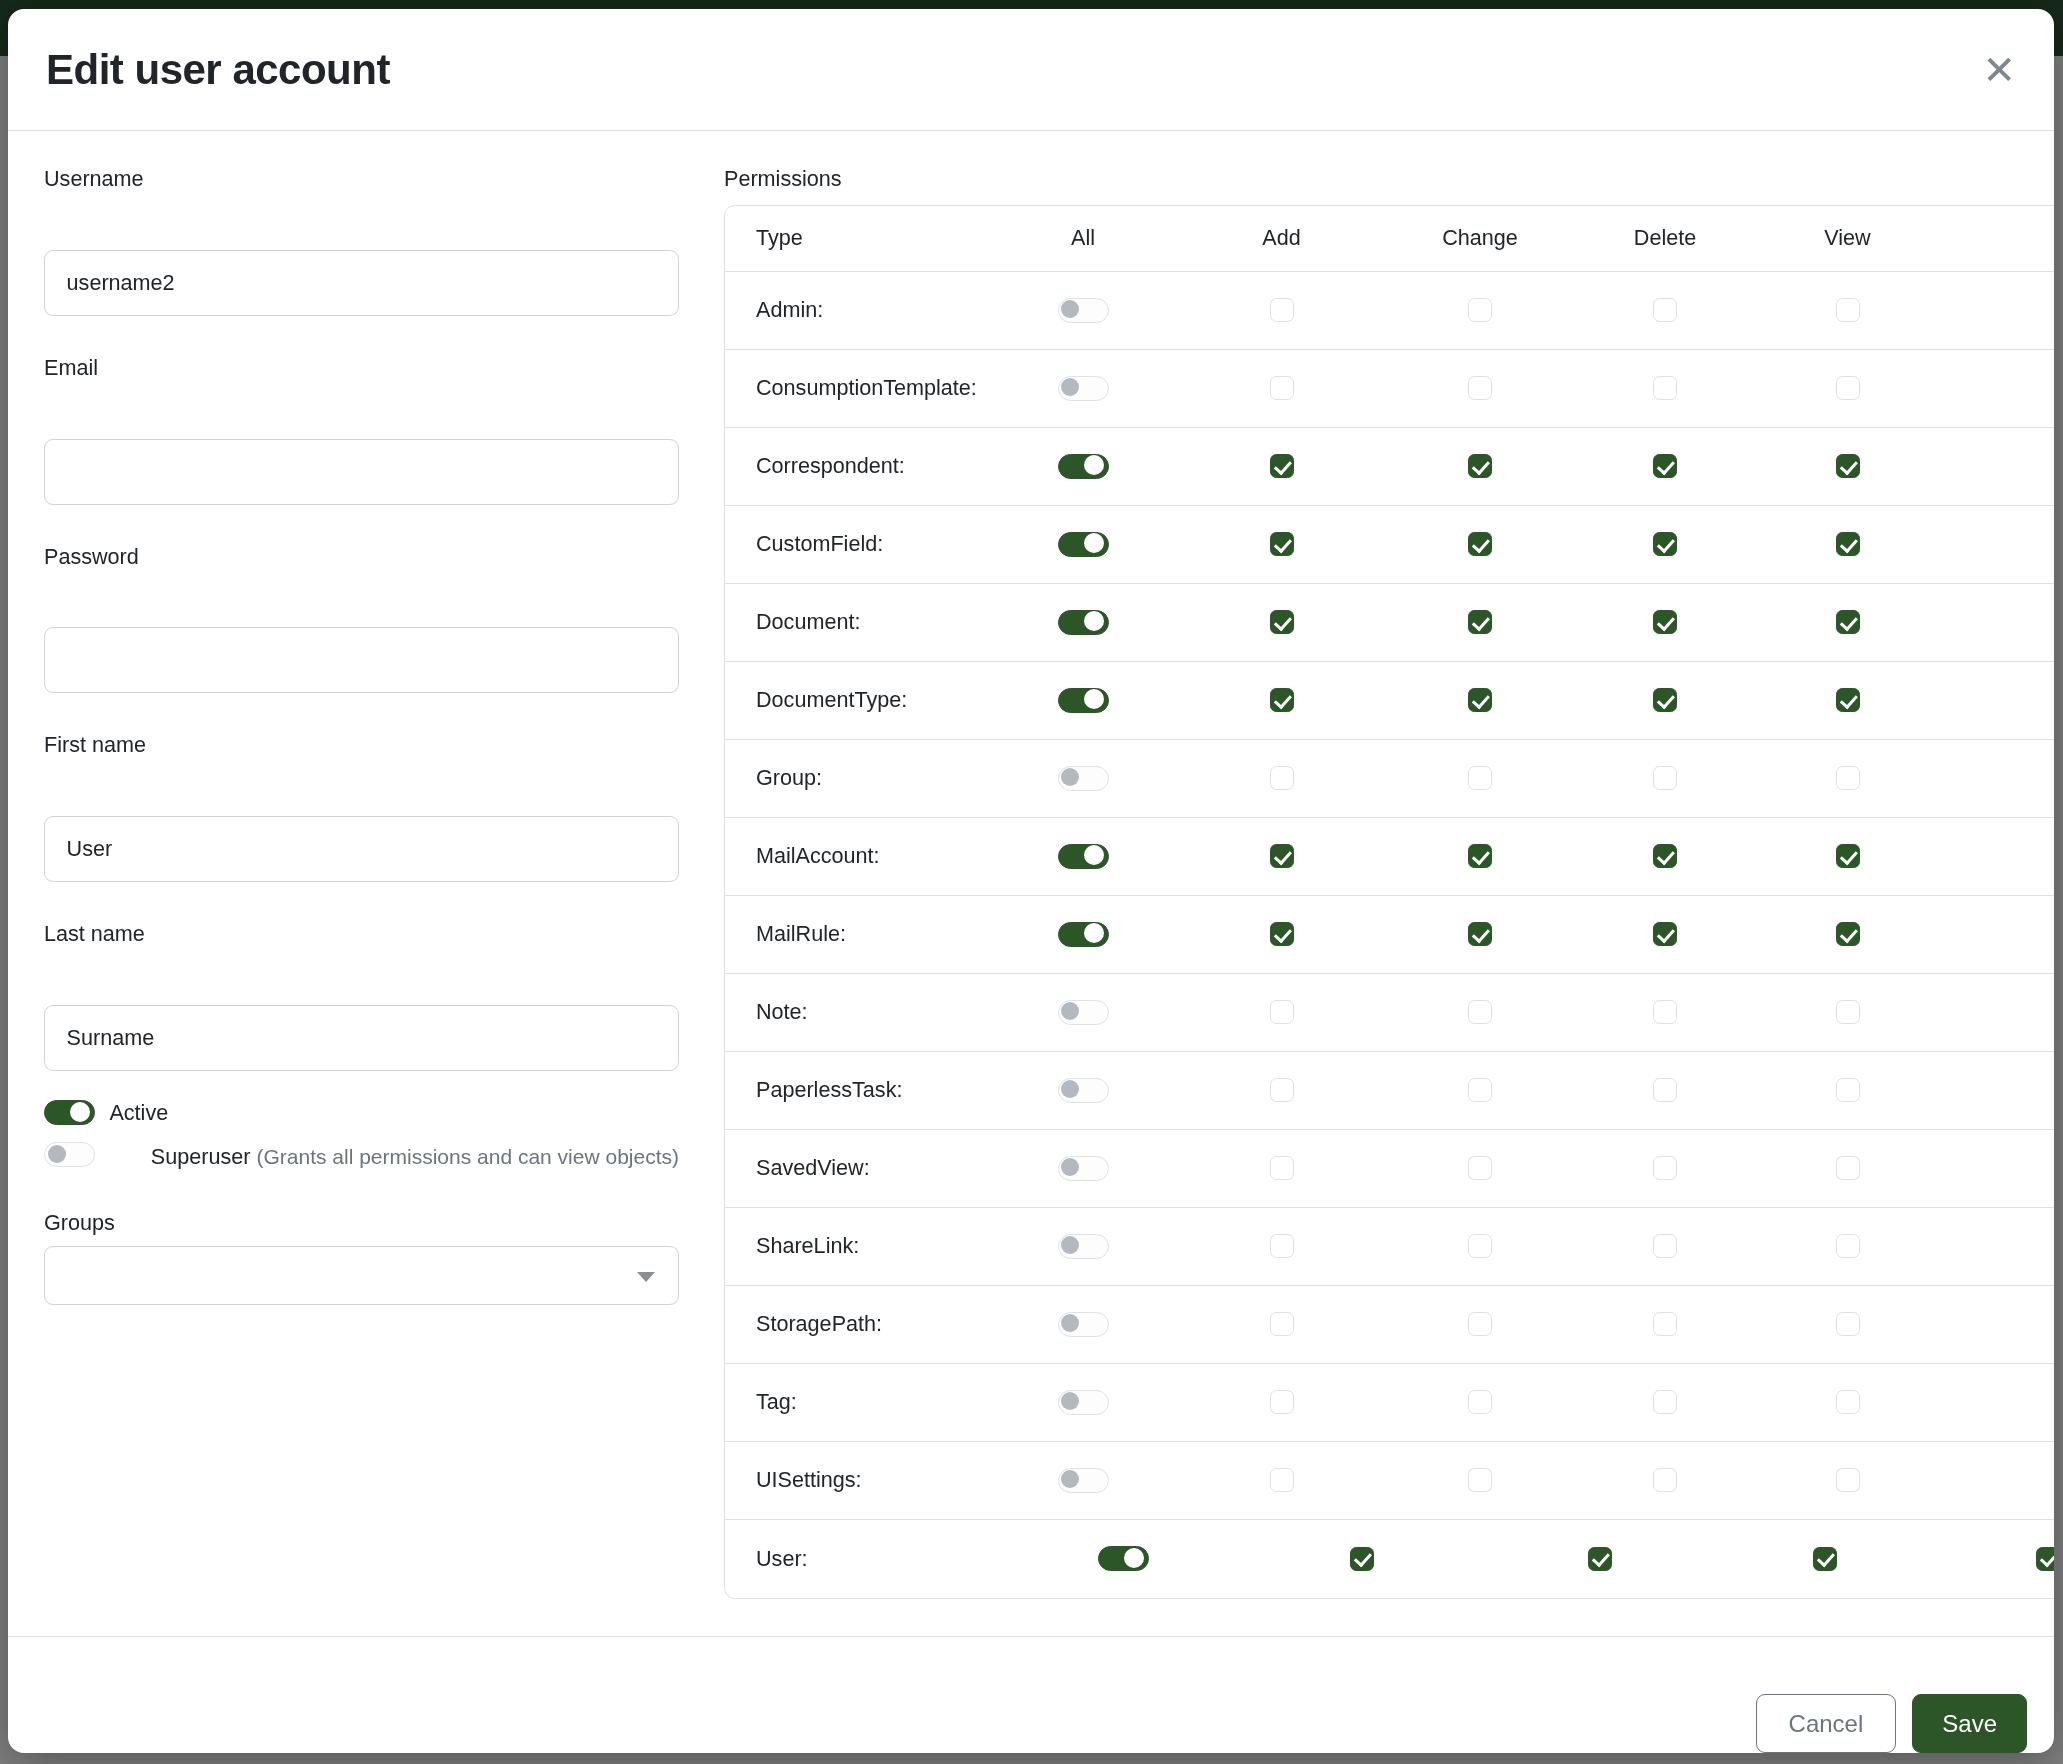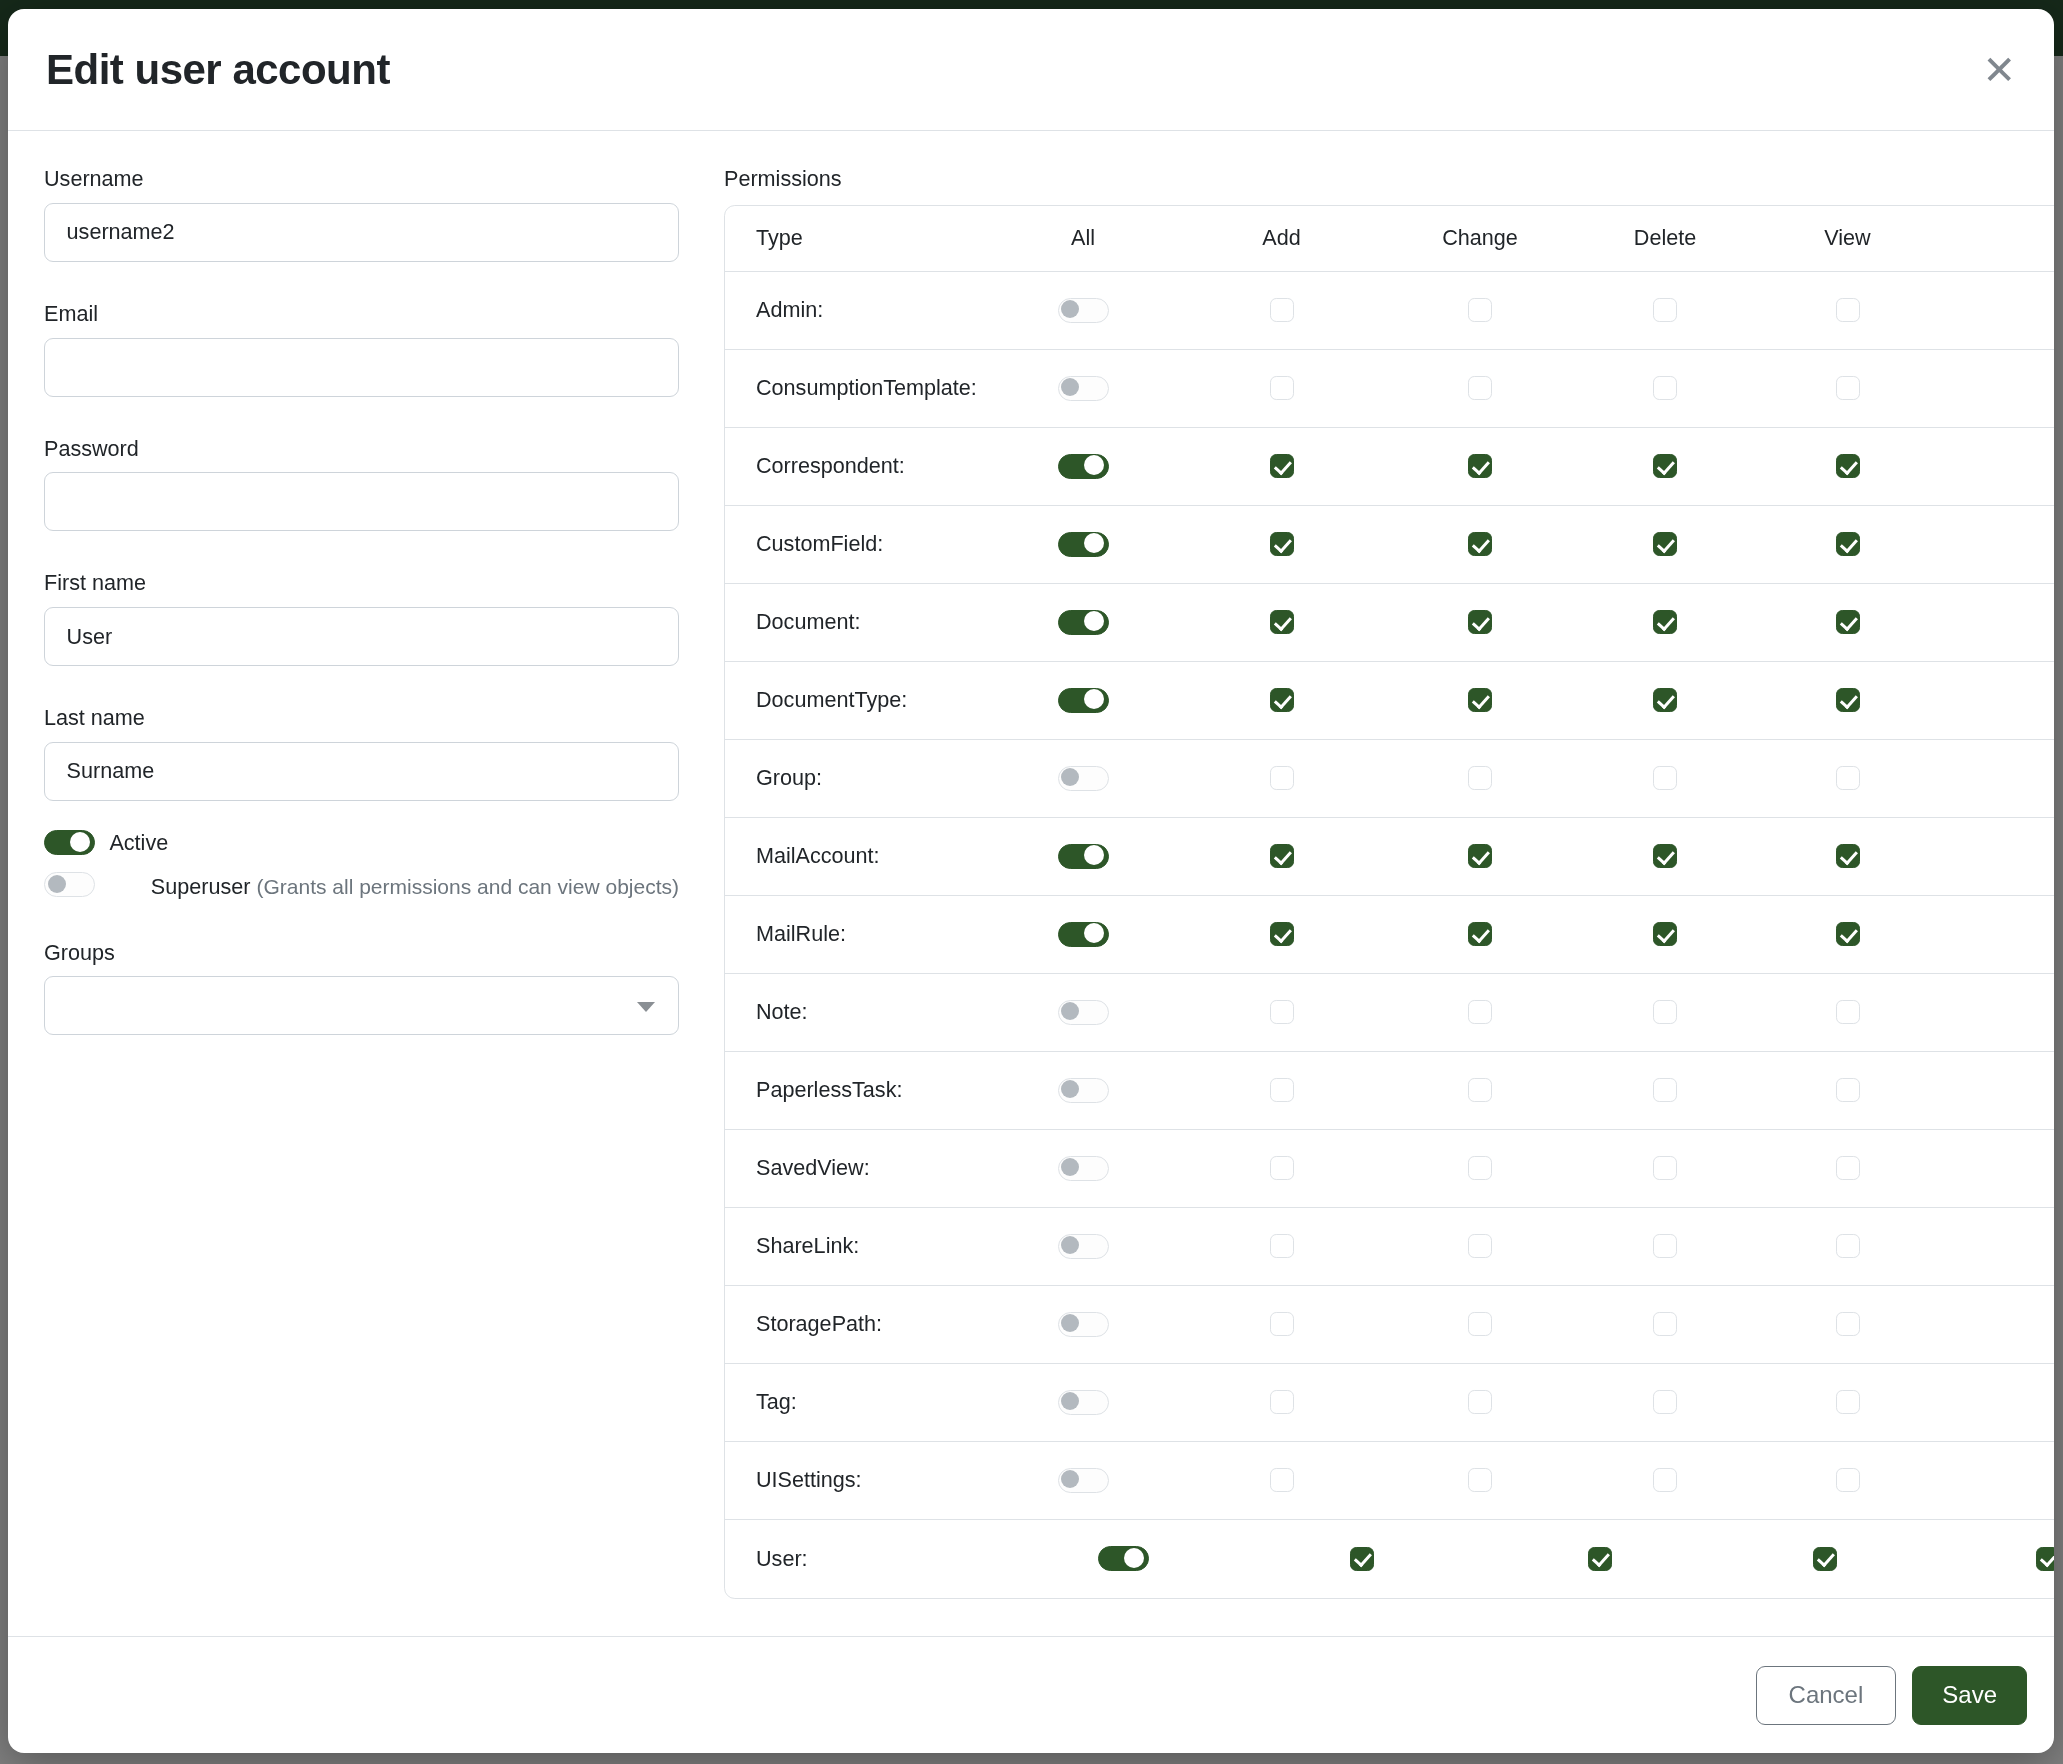--- a/index.html
+++ b/index.html
@@ -46,22 +46,22 @@
     flex:1 1 auto;display:flex;gap:45px;
     padding:34px 15px 0 36px;
   }
   .col-left{width:635px;flex:0 0 635px;}
   .col-right{flex:1 1 auto;}
   .field-label{
     display:block;font-size:21.6px;line-height:27px;margin-bottom:10.8px;color:var(--text);
   }
   .field{margin-bottom:38px;}
   .text-input{
-    width:100%;height:59px;border:1.8px solid var(--input-border);border-radius:9px;
-    font-size:21.6px;padding:0 21.6px;color:var(--text);font-family:inherit;background:#fff;outline:none;
+    width:100%;height:66px;border:1.8px solid var(--input-border);border-radius:9px;
+    font-size:21.6px;padding:0 21.6px;color:var(--text);font-family:inherit;background:#fff;outline:none;margin-top:47px;
   }
   
   .switch{
     position:relative;display:inline-block;width:51px;height:25px;flex:0 0 51px;
     border-radius:12.6px;background:#fdfdfd;border:1.8px solid var(--border);cursor:pointer;
   }
   .switch::after{
     content:"";position:absolute;width:18px;height:18px;border-radius:50%;
     background:#b3b9bf;left:2.7px;top:1.8px;
   }
@@ -108,21 +108,21 @@
   .perm-header .h-type{padding-left:31px;}
   .perm-header span:not(.h-type){justify-self:center;}
   .perm-row{height:78px;border-bottom:1.4px solid var(--border);}
   .perm-row:last-child{border-bottom:none;gap:40px;}
   .perm-label{font-size:21.6px;padding-left:31px;}
   .perm-cell{justify-self:center;display:flex;align-items:center;}
   
   .modal-footer{
     flex:0 0 117px;height:117px;
     border-top:1.8px solid var(--border);
-    display:flex;align-items:center;justify-content:flex-end;
+    display:flex;align-items:flex-end;justify-content:flex-end;
     gap:16px;padding-right:27px;
   }
   .btn{height:59px;border-radius:9px;font-size:24px;font-family:inherit;cursor:pointer;}
   .btn-cancel{
     background:#fff;color:var(--muted);border:1.8px solid var(--muted);padding:0 32px;
   }
   .btn-save{
     background:var(--accent);color:#fff;border:1.8px solid var(--accent);padding:0 29px;
   }
 </style>

